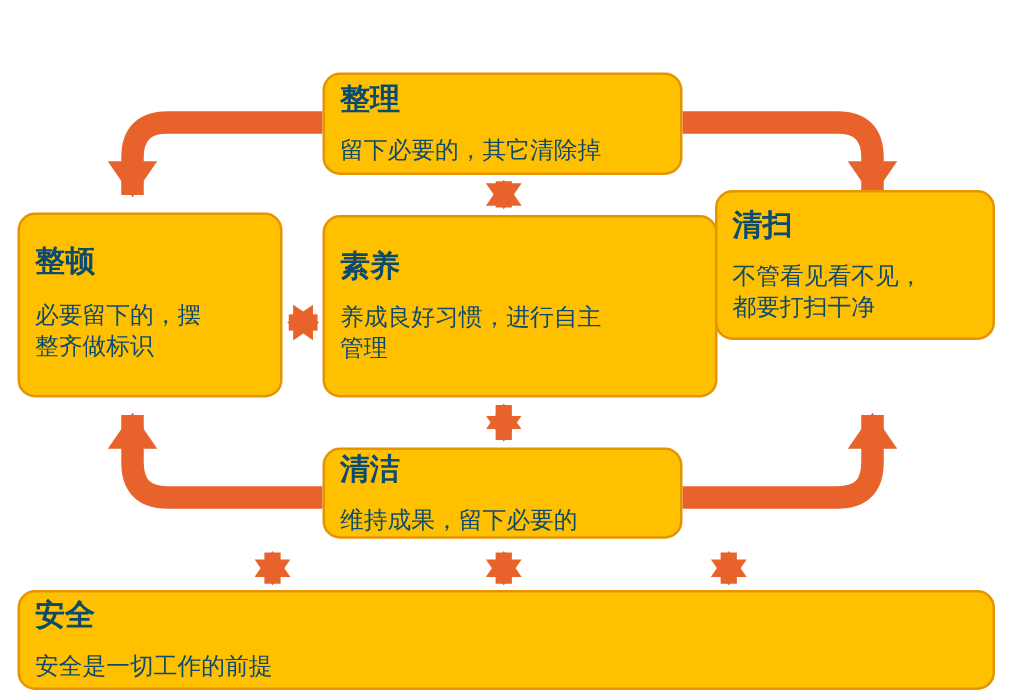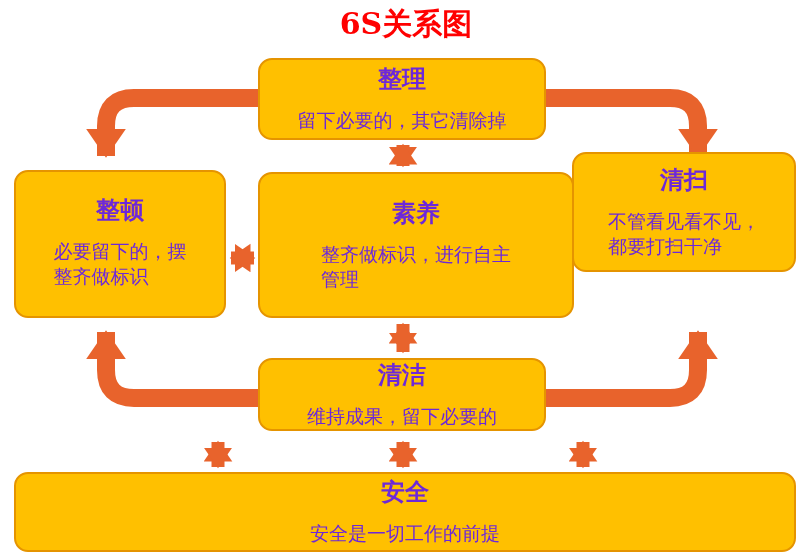--- a/index.html
+++ b/index.html
@@ -24,23 +24,23 @@
     font-family:"DejaVu Serif", serif;
   }
   .arrows{position:absolute;left:0;top:0;pointer-events:none;}
   .arrows path,.arrows line{stroke:var(--arrow);fill:none;}
   .box{
     position:absolute;box-sizing:border-box;
     background:var(--box-fill);
     border:2px solid var(--box-border);
     border-radius:14px;
     display:flex;flex-direction:column;
-    align-items:center;justify-content:center;
+    align-items:flex-start;justify-content:center;
     padding:4px 12px;
-    color:#6d28d9;
+    color:#0c4a6e;
   }
   .box-title{
     font-weight:bold;font-size:24px;line-height:1.25;
     text-align:center;
   }
   .box-desc{
     font-size:19px;line-height:1.32;margin-top:14px;
     text-align:center;
   }
   .desc-text{
@@ -51,21 +51,20 @@
   .b-suyang{left:258px;top:172px;width:316px;height:146px;}
   .b-qingsao{left:572px;top:152px;width:224px;height:120px;}
   .b-qingjie{left:258px;top:358px;width:288px;height:73px;}
   .b-anquan{left:14px;top:472px;width:782px;height:80px;}
 </style>
 </head>
 <body>
 
 <div class="canvas">
 
-  <h1 class="page-title">6S关系图</h1>
 
   <svg class="arrows" width="812" height="560" viewBox="0 0 812 560" aria-hidden="true">
     <defs>
       <marker id="ah" markerUnits="strokeWidth" markerWidth="1.7" markerHeight="2.3" refX="1.5" refY="1.1" orient="auto-start-reverse">
         <path d="M0,0 L1.6,1.1 L0,2.2 Z" style="fill:var(--arrow);stroke:none"></path>
       </marker>
     </defs>
 
     <path d="M 258 98 H 134 Q 106 98 106 126 V 156" stroke-width="18" marker-end="url(#ah)"></path>
     <path d="M 546 98 H 670 Q 698 98 698 126 V 156" stroke-width="18" marker-end="url(#ah)"></path>
@@ -88,21 +87,21 @@
   </div>
 
   <div class="box b-zhengdun">
     <div class="box-title">整顿</div>
     <div class="box-desc"><span class="desc-text">必要留下的，摆
 整齐做标识</span></div>
   </div>
 
   <div class="box b-suyang">
     <div class="box-title">素养</div>
-    <div class="box-desc"><span class="desc-text">整齐做标识，进行自主
+    <div class="box-desc"><span class="desc-text">养成良好习惯，进行自主
 管理</span></div>
   </div>
 
   <div class="box b-qingsao">
     <div class="box-title">清扫</div>
     <div class="box-desc"><span class="desc-text">不管看见看不见，
 都要打扫干净</span></div>
   </div>
 
   <div class="box b-qingjie">

